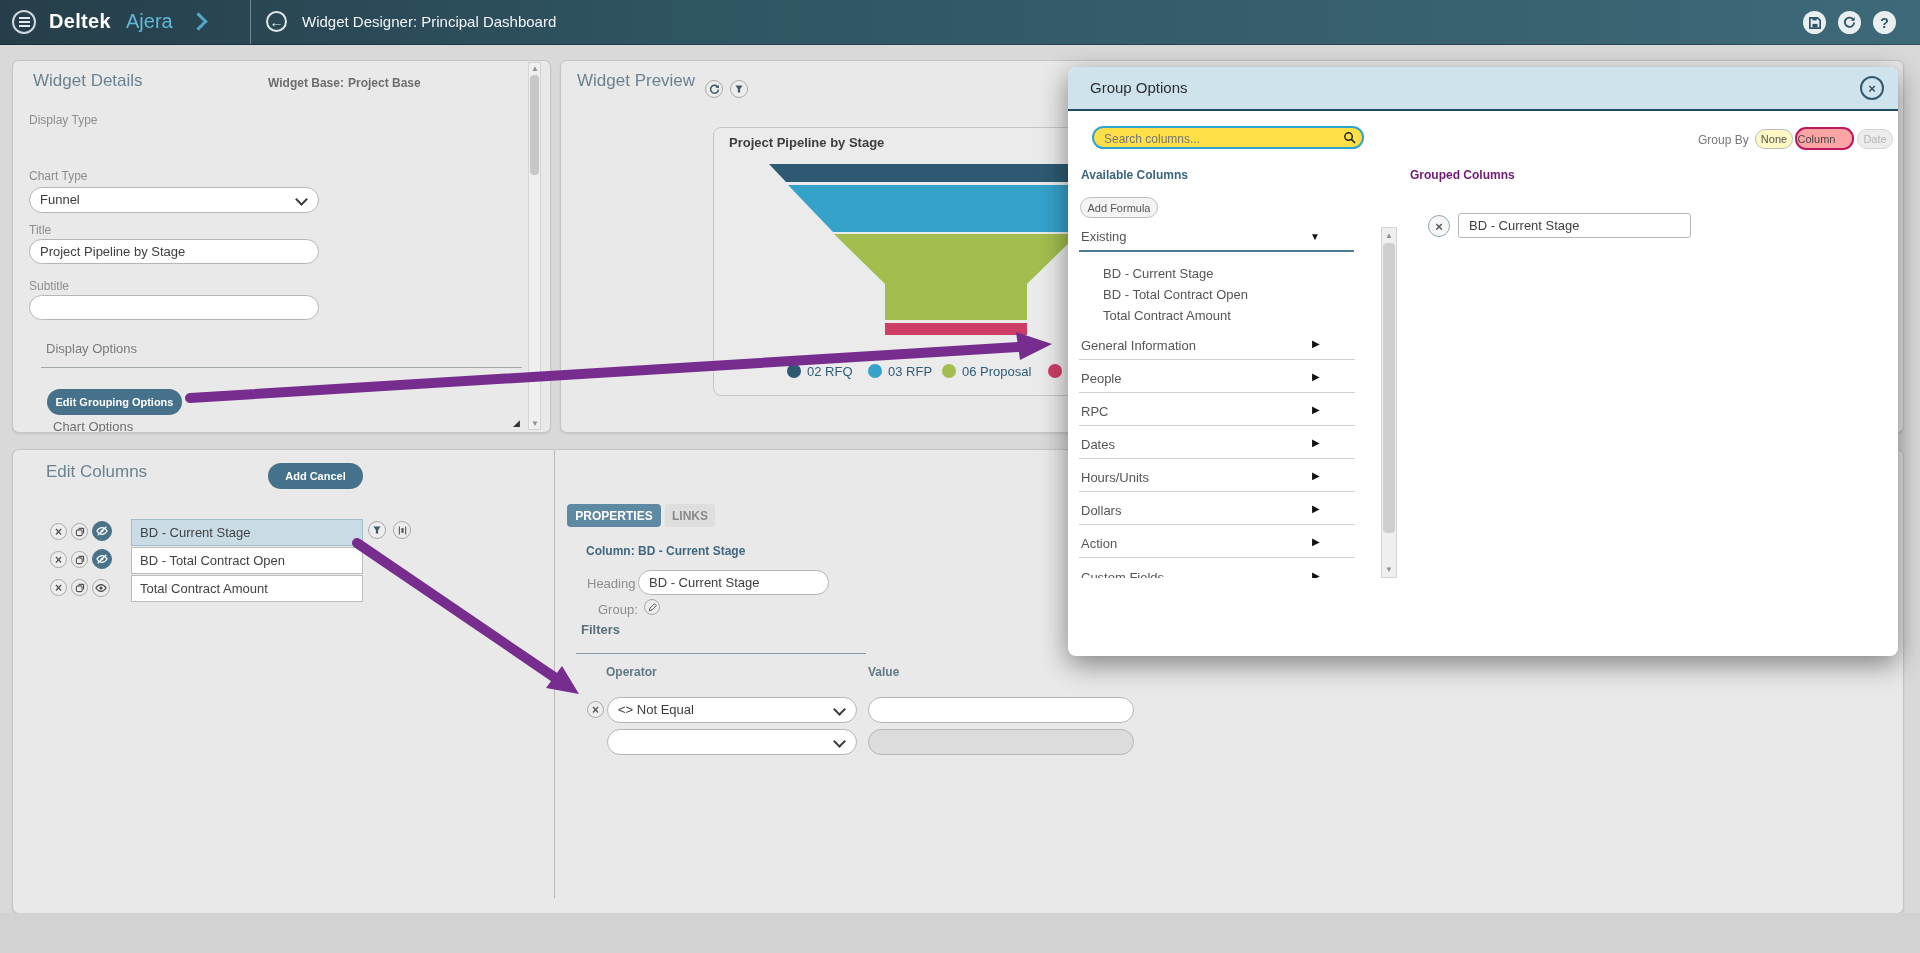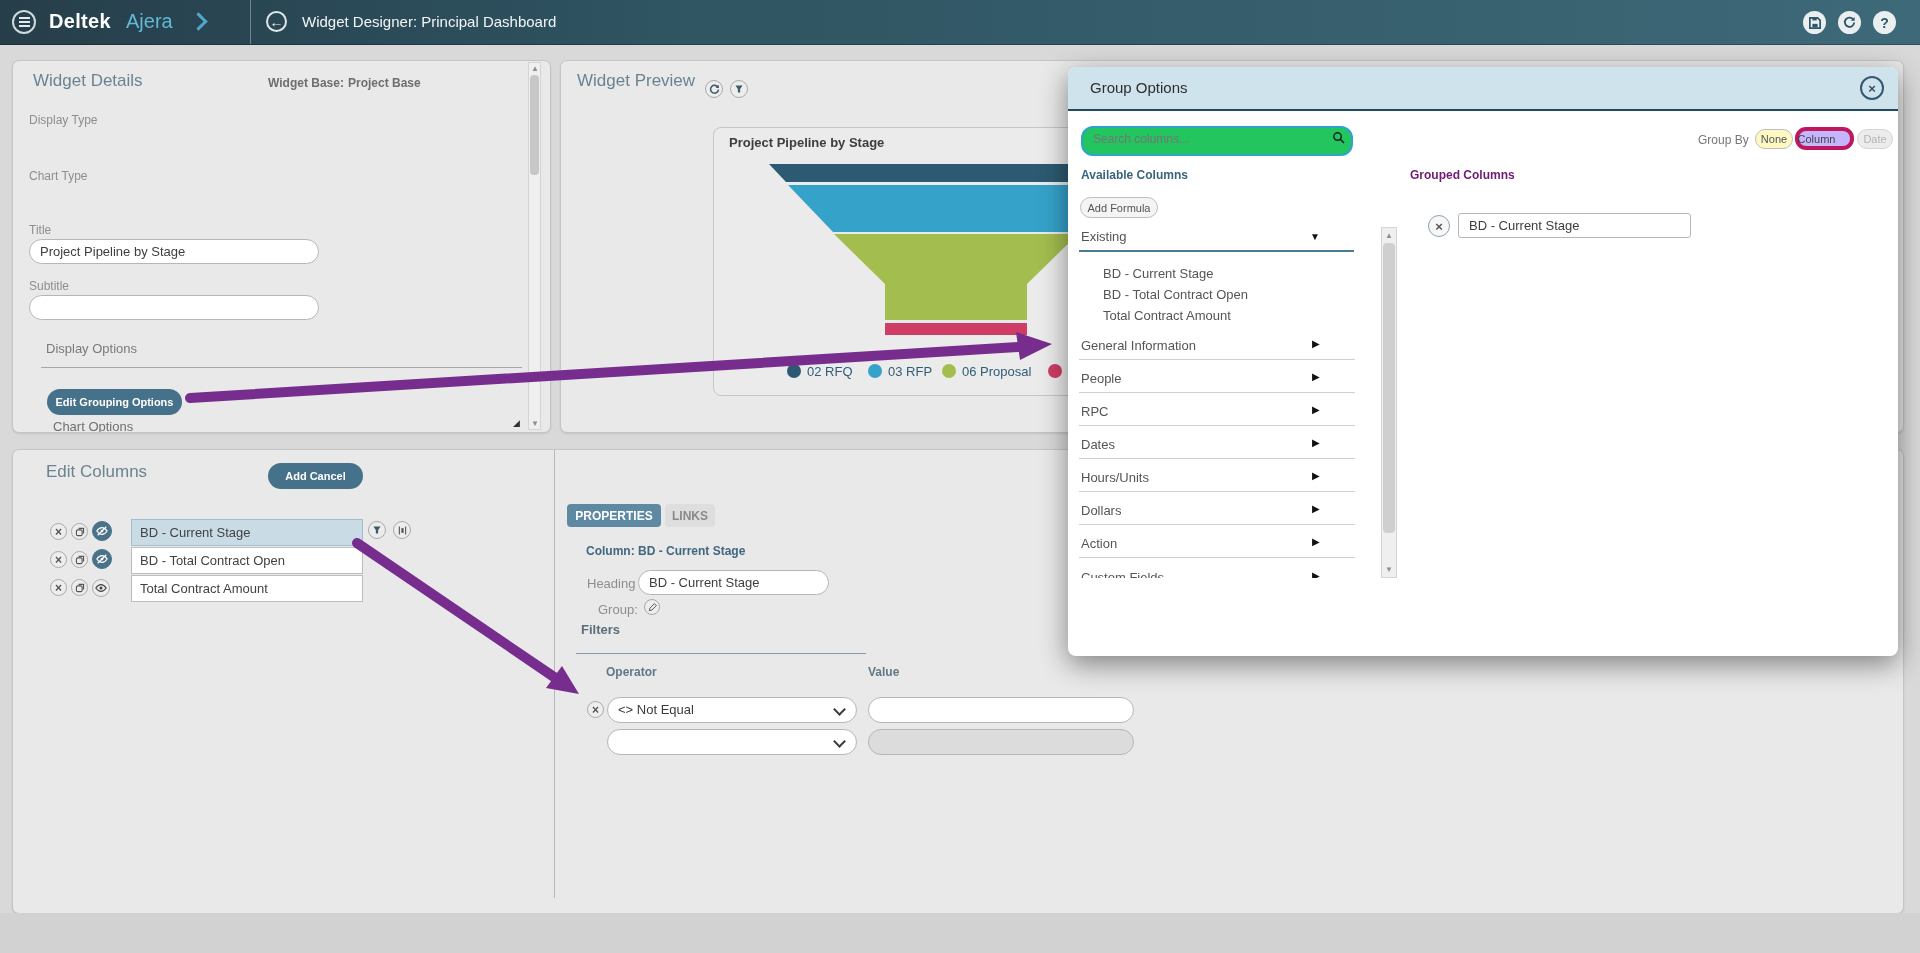--- a/index.html
+++ b/index.html
@@ -63,21 +63,21 @@
   .modal-header{position:absolute;left:0;top:0;width:830px;height:44px;background:#cfe3ed;
                 border-bottom:2px solid #214b60;border-radius:8px 8px 0 0;box-sizing:border-box}
   .modal-footer{position:absolute;left:0;top:549px;width:830px;height:40px;background:#cfe3ed;
                 border-top:1px solid #8fb0c2;border-radius:0 0 8px 8px;box-sizing:border-box}
   .mtitle{position:absolute;left:22px;top:12px;font-size:15px;color:#2e2e2e}
   .mclose{position:absolute;left:792px;top:9px;width:24px;height:24px;border:2px solid #35586d;border-radius:50%;
           color:#2e4f63;font-weight:bold;font-size:13px;display:flex;align-items:center;justify-content:center;box-sizing:border-box;cursor:pointer}
   .seg{position:absolute;border-radius:11px;font-size:11px;display:flex;align-items:center;justify-content:center;
        box-sizing:border-box;cursor:pointer;font-family:"Liberation Sans",sans-serif}
   .seg.gray{background:#fef9c3;border:1px solid #bdbdbd;color:#555}
-  .seg.sel{background:#c4b5fd;border:4px solid #be185d;color:#444}
+  .seg.sel{background:#fca5a5;border:2px solid #be185d;color:#444}
   .seg.dis{background:#ececec;border:1px solid #d5d5d5;color:#b5b5b5}
   .litem{position:absolute;font-size:13px;color:#555;cursor:pointer}
   .cat-tri{position:absolute;font-size:10px;color:#111;cursor:pointer}
   .arrow-layer{position:absolute;left:0;top:0;width:1920px;height:953px;z-index:50;pointer-events:none}
   .iconsvg{display:block}
 </style>
 </head>
 <body>
 
 <div class="topbar">
@@ -109,20 +109,23 @@
 </div>
 
 <div class="panel" style="left:12px;top:60px;width:537px;height:371px;overflow:hidden">
   <div class="ph" style="left:20px;top:10px">Widget Details</div>
   <div class="boldlbl" style="left:255px;top:15px">Widget Base:</div>
   <div class="boldlbl" style="left:335px;top:15px">Project Base</div>
 
   <div class="lbl" style="left:16px;top:52px">Display Type</div>
 
   <div class="lbl" style="left:16px;top:108px">Chart Type</div>
+  <div class="sel" style="left:16px;top:126px;width:290px;height:26px">
+    <span>Funnel</span><span class="chev"></span>
+  </div>
 
   <div class="lbl" style="left:16px;top:162px">Title</div>
   <input class="inp" style="left: 16px; top: 178px; width: 290px; height: 25px;" value="Project Pipeline by Stage">
 
   <div class="lbl" style="left:16px;top:218px">Subtitle</div>
   <input class="inp" style="left: 16px; top: 234px; width: 290px; height: 25px;" value="">
 
   <div class="lbl" style="left:33px;top:280px;font-size:13px;color:#7a7a7a">Display Options</div>
   <div class="hr" style="left:28px;top:306px;width:481px"></div>
 
@@ -286,21 +289,21 @@
     <polygon points="579,694 546,688 562,666" fill="#772d8e"></polygon>
   </g>
 </svg>
 
 <div class="modal">
   <div class="modal-header">
     <div class="mtitle">Group Options</div>
     <div class="mclose">×</div>
   </div>
 
-  <div class="abs" style="left:13px;top:59px;width:272px;height:30px;background:#22c55e;border:2px solid #2fa3cf;border-radius:12px;box-sizing:border-box">
+  <div class="abs" style="left:24px;top:59px;width:272px;height:23px;background:#fde047;border:2px solid #2fa3cf;border-radius:12px;box-sizing:border-box">
     <input style="position: absolute; left: 8px; top: 1px; width: 230px; height: 17px; border: none; outline: none; font-size: 12px; color: rgb(68, 68, 68); font-family: &quot;Liberation Sans&quot;, sans-serif; background: transparent;" placeholder="Search columns...">
     <svg class="iconsvg" style="position:absolute;right:6px;top:3px" width="13" height="13" viewBox="0 0 14 14">
         <circle cx="6" cy="6" r="4" fill="none" stroke="#222" stroke-width="1.6"></circle>
         <path d="M9 9l4 4" stroke="#222" stroke-width="1.6"></path>
       </svg>
   </div>
 
   <div class="lbl" style="left:630px;top:66px;color:#777">Group By</div>
   <div class="seg gray" style="left:687px;top:62px;width:38px;height:20px">None</div>
   <div class="seg sel" style="left:727px;top:60px;width:59px;height:23px">Column</div>

